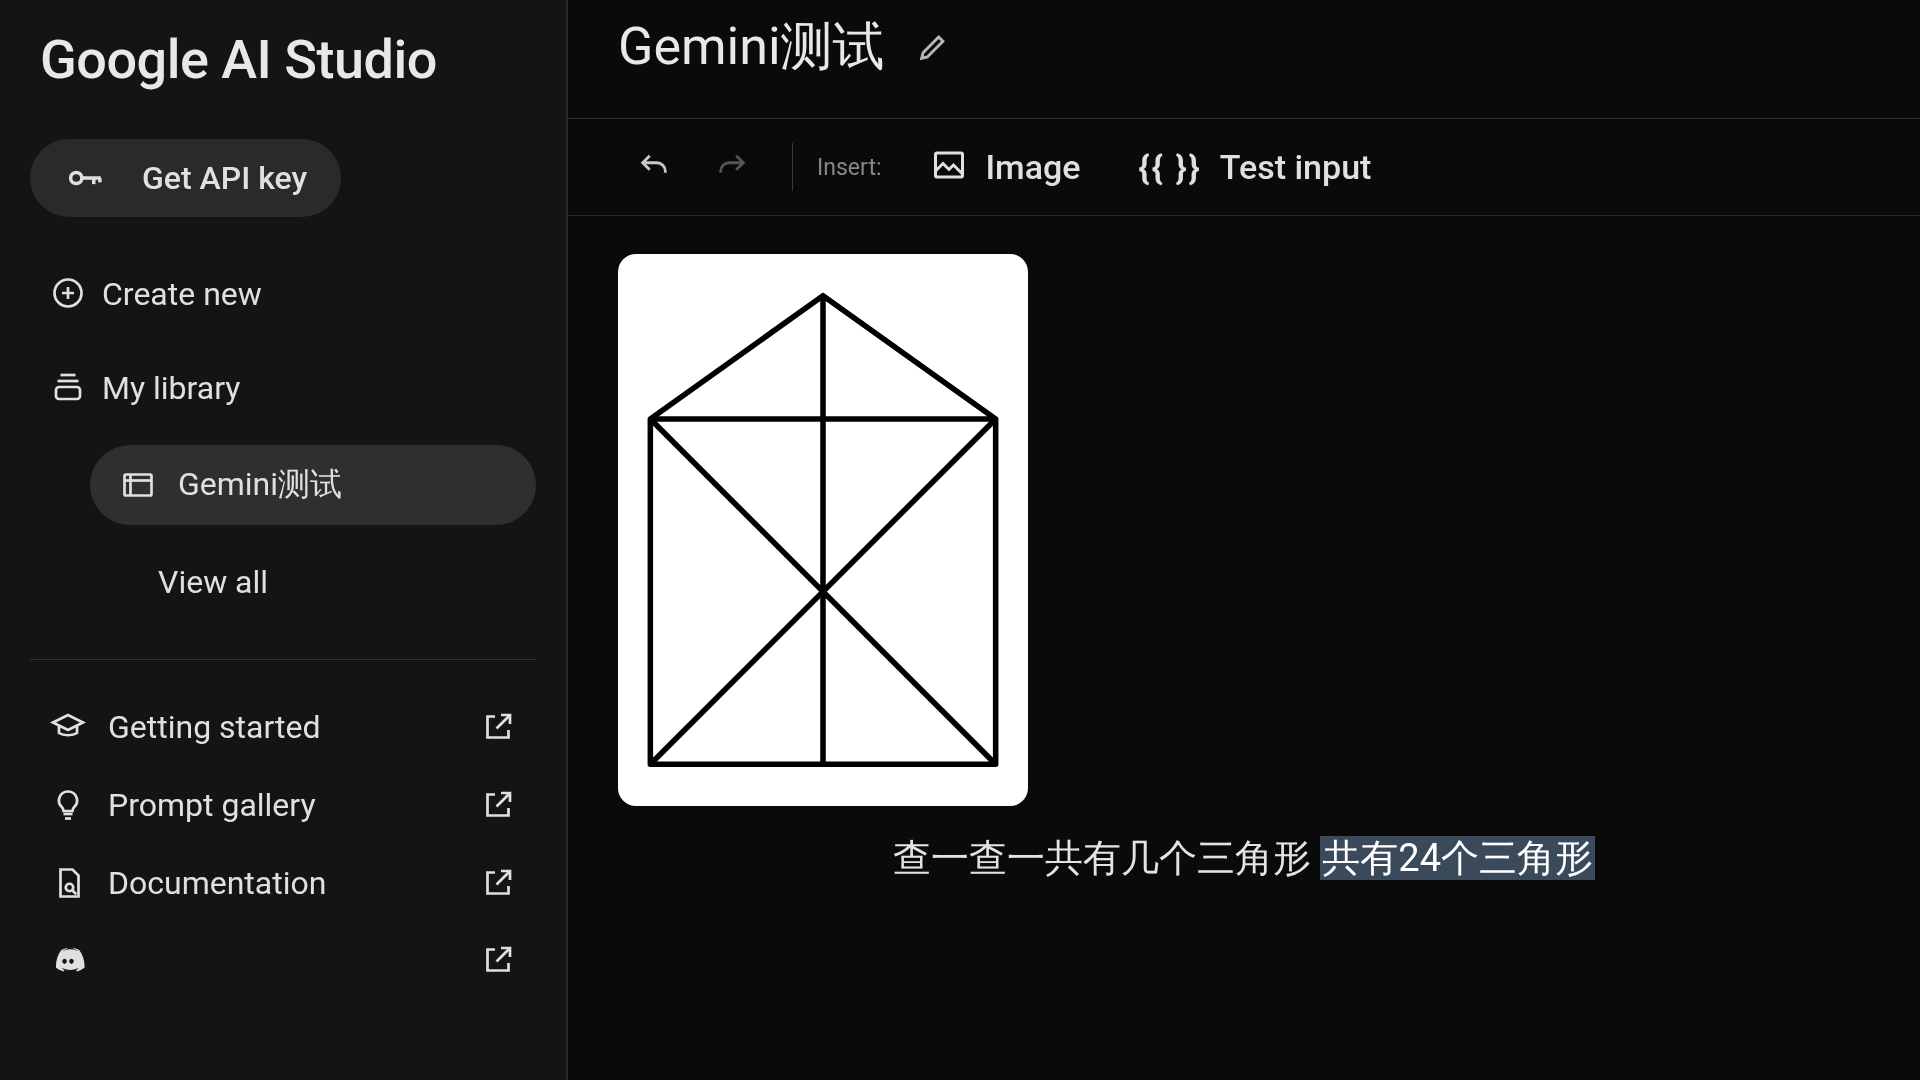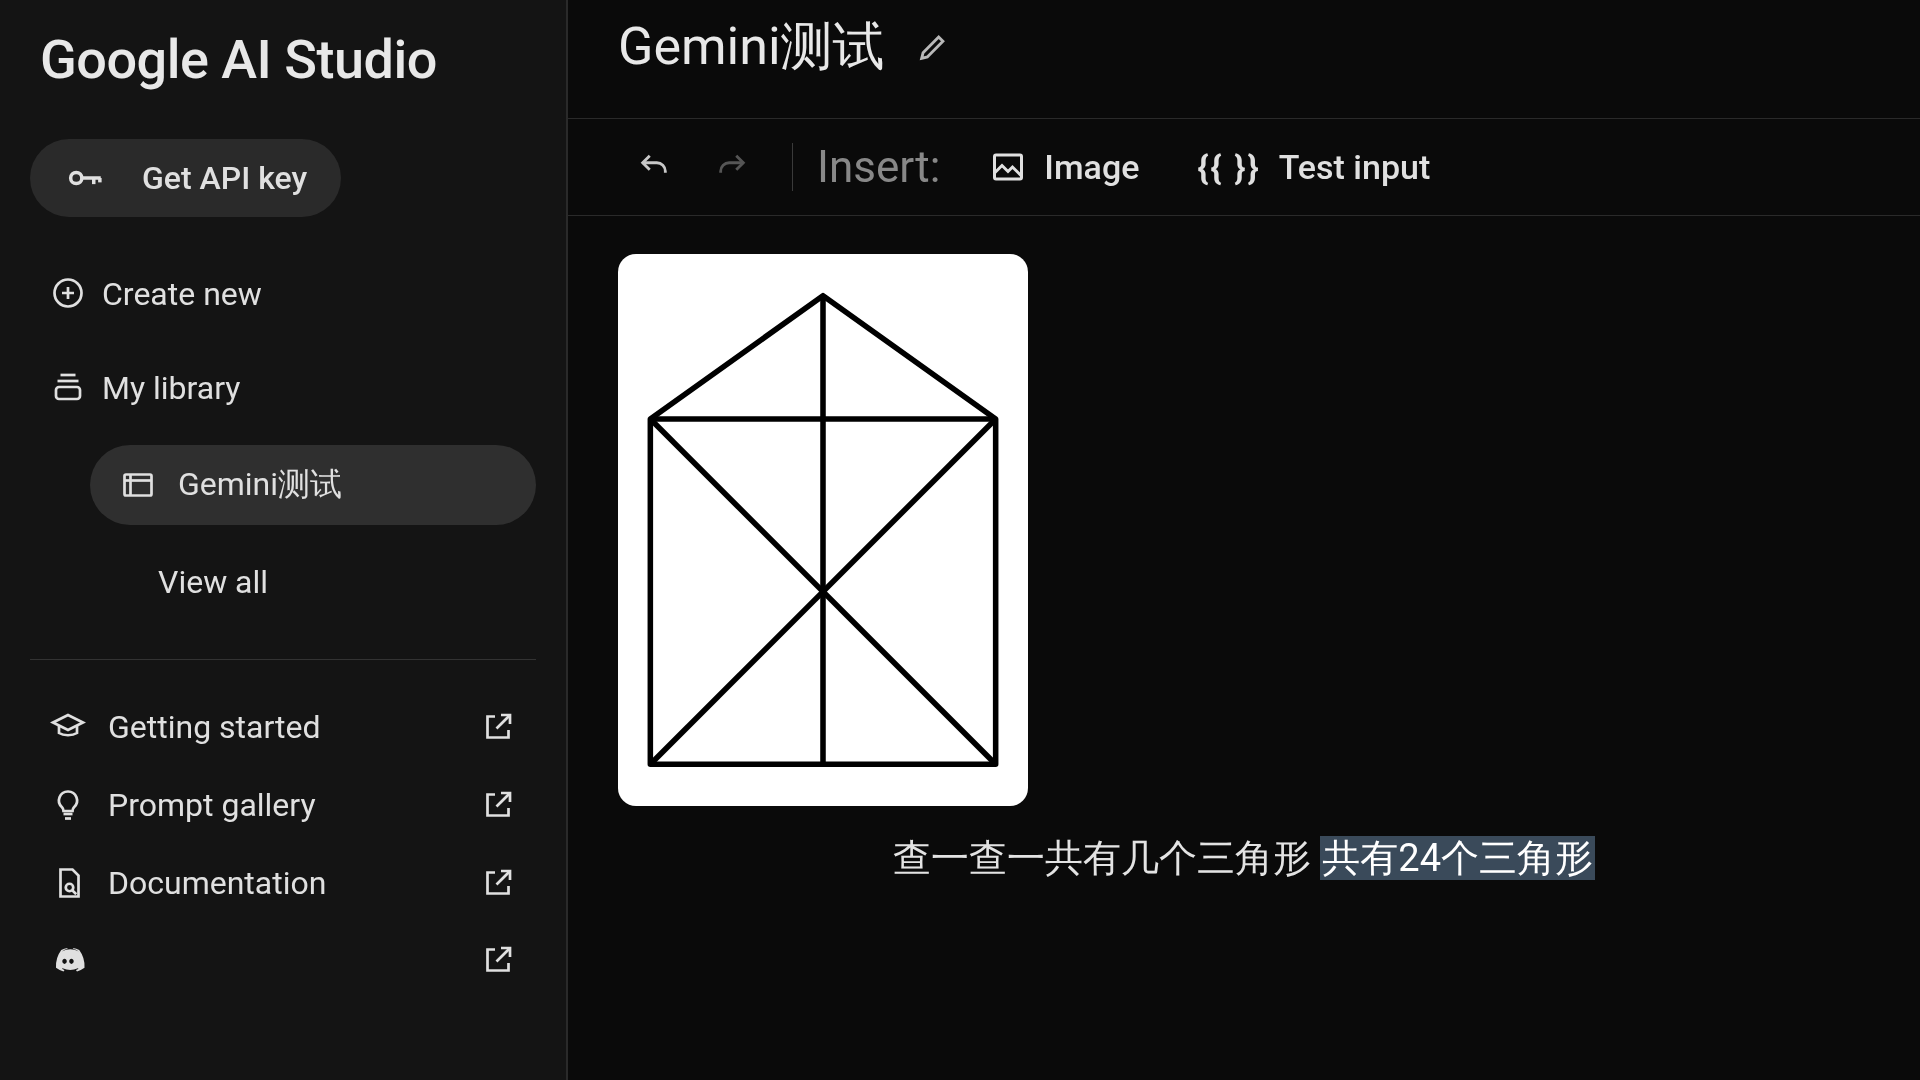--- a/index.html
+++ b/index.html
@@ -157,27 +157,26 @@
     color:#555;
     cursor:default;
   }
   .toolbar-sep {
     width:1px;
     height:48px;
     background:#3a3a3a;
     margin: 0 18px;
   }
   .toolbar-label {
-    font-size: 44px;
+    font-size: 23px;
     color: #888;
     margin-right: 30px;
   }
   .toolbar-action {
     display:flex;
-    align-items:center;
     gap:18px;
     font-size:34px;
     font-weight:500;
     color:#e0e0e0;
     cursor:pointer;
     padding: 8px 14px;
     margin-right: 24px;
   }
   .brackets {
     font-size:34px;

